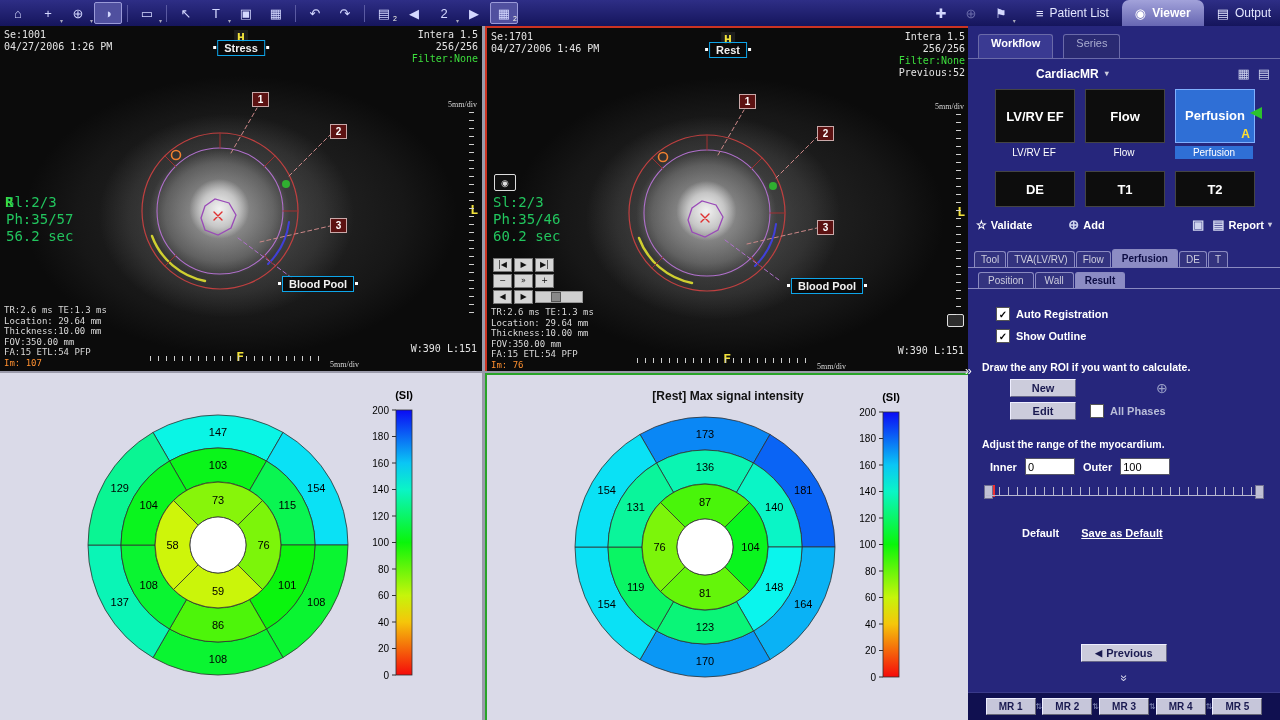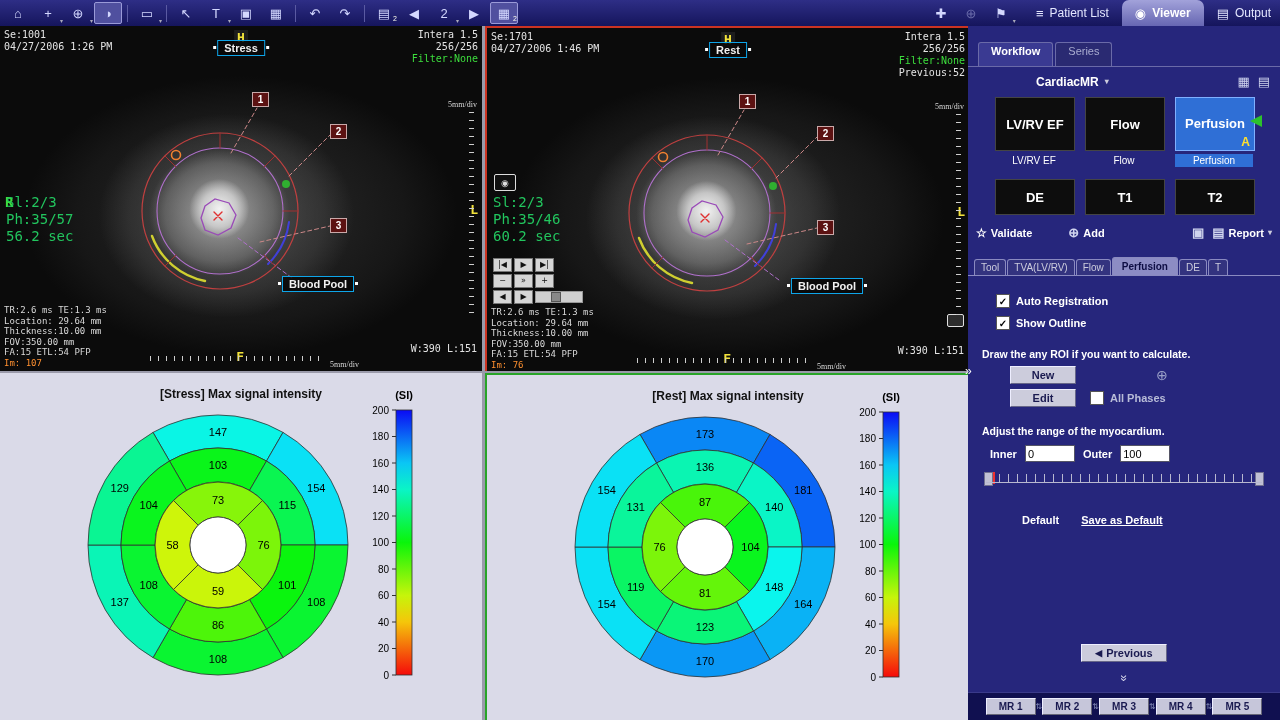--- a/index.html
+++ b/index.html
@@ -78,21 +78,21 @@
   .polar{position:absolute;top:373px;width:482px;height:347px;background:#dadae8;}
   #polar-stress{left:0;}
   #polar-rest{left:485px;border:2px solid #28a428;}
   .polar-title{text-align:center;font-size:12px;font-weight:bold;color:#111;padding-top:14px;position:relative;z-index:2;}
   .bullseye{position:absolute;left:0;top:14px;z-index:1;}
   .bullseye text{font-family:"Liberation Sans",sans-serif;}
 
   
   .right-panel{position:absolute;left:968px;top:26px;width:312px;height:694px;background:#26267c;color:#fff;}
   .splitter-chevron{position:absolute;left:-3px;top:338px;color:#fff;font-size:12px;z-index:9;}
-  .rp-tabs{display:flex;gap:2px;padding:16px 10px 0;border-bottom:1px solid #6a6aa8;height:24px;}
+  .rp-tabs{display:flex;gap:10px;padding:8px 10px 0;border-bottom:1px solid #6a6aa8;height:24px;}
   .rp-tab{font-size:11px;font-weight:bold;color:#fff;padding:2px 12px;background:#3a3a92;border:1px solid #6a6aa8;border-bottom:none;border-radius:3px 3px 0 0;}
   .rp-tab:not(.active){color:#a9acd0;background:#2a2a72;font-weight:normal;}
   .rp-select-row{display:flex;align-items:center;padding:7px 10px 2px;}
   .rp-select{font-size:12px;font-weight:bold;display:inline-flex;gap:6px;align-items:center;margin-left:58px;}
   .dd{font-size:8px;color:#ccd;font-style:normal;}
   .rp-ico{color:#cfd4ee;font-size:13px;font-style:normal;}
   .rp-select-row .icons{margin-left:auto;display:flex;gap:8px;}
   .proc-grid{display:flex;justify-content:center;gap:12px;margin-top:6px;}
   .proc-grid.row2{height:36px;overflow:hidden;margin-top:12px;}
   .proc-cell{display:flex;flex-direction:column;align-items:stretch;width:78px;}
@@ -342,21 +342,20 @@
     <div class="ruler-v"></div>
     <div class="scale-label sv">5mm/div</div>
     <div class="ruler-h"></div>
     <div class="scale-label sh">5mm/div</div>
   </section>
 
   <div class="vdiv"></div>
   <div class="hdiv"></div>
 
   <section class="polar" id="polar-stress">
-    <div class="polar-title">[Stress] Max signal intensity</div>
     <svg class="bullseye" id="chart0" width="482" height="330">
         <path d="M153.0 45.4 A130 130 0 0 1 283.0 45.4 L266.5 74.0 A97 97 0 0 0 169.5 74.0 Z" fill="hsl(176,92%,50%)" stroke="#303030" stroke-width="0.8"></path>
         <path d="M283.0 45.4 A130 130 0 0 1 348.0 158.0 L315.0 158.0 A97 97 0 0 0 266.5 74.0 Z" fill="hsl(185,92%,50%)" stroke="#303030" stroke-width="0.8"></path>
         <path d="M348.0 158.0 A130 130 0 0 1 283.0 270.6 L266.5 242.0 A97 97 0 0 0 315.0 158.0 Z" fill="hsl(130,92%,50%)" stroke="#303030" stroke-width="0.8"></path>
         <path d="M283.0 270.6 A130 130 0 0 1 153.0 270.6 L169.5 242.0 A97 97 0 0 0 266.5 242.0 Z" fill="hsl(130,92%,50%)" stroke="#303030" stroke-width="0.8"></path>
         <path d="M153.0 270.6 A130 130 0 0 1 88.0 158.0 L121.0 158.0 A97 97 0 0 0 169.5 242.0 Z" fill="hsl(164,92%,50%)" stroke="#303030" stroke-width="0.8"></path>
         <path d="M88.0 158.0 A130 130 0 0 1 153.0 45.4 L169.5 74.0 A97 97 0 0 0 121.0 158.0 Z" fill="hsl(155,92%,50%)" stroke="#303030" stroke-width="0.8"></path>
         <path d="M169.5 74.0 A97 97 0 0 1 266.5 74.0 L249.5 103.4 A63 63 0 0 0 186.5 103.4 Z" fill="hsl(124,92%,50%)" stroke="#303030" stroke-width="0.8"></path>
         <path d="M266.5 74.0 A97 97 0 0 1 315.0 158.0 L281.0 158.0 A63 63 0 0 0 249.5 103.4 Z" fill="hsl(138,92%,50%)" stroke="#303030" stroke-width="0.8"></path>
         <path d="M315.0 158.0 A97 97 0 0 1 266.5 242.0 L249.5 212.6 A63 63 0 0 0 281.0 158.0 Z" fill="hsl(121,92%,50%)" stroke="#303030" stroke-width="0.8"></path>
@@ -573,20 +572,25 @@
     </div>
 
     <div class="tool-tabs" id="tool-tabs">
         <span class="ttab">Tool</span>
         <span class="ttab">TVA(LV/RV)</span>
         <span class="ttab">Flow</span>
         <span class="ttab active">Perfusion</span>
         <span class="ttab">DE</span>
         <span class="ttab">T</span>
       </div>
+    <div class="result-tabs" id="result-tabs">
+        <span class="rtab">Position</span>
+        <span class="rtab">Wall</span>
+        <span class="rtab active">Result</span>
+      </div>
 
     <div class="rp-body">
       <label class="cb-row">
         <span class="cb">
             <span>✓</span>
           </span>
         <span>Auto Registration</span>
       </label>
       <label class="cb-row">
         <span class="cb">

